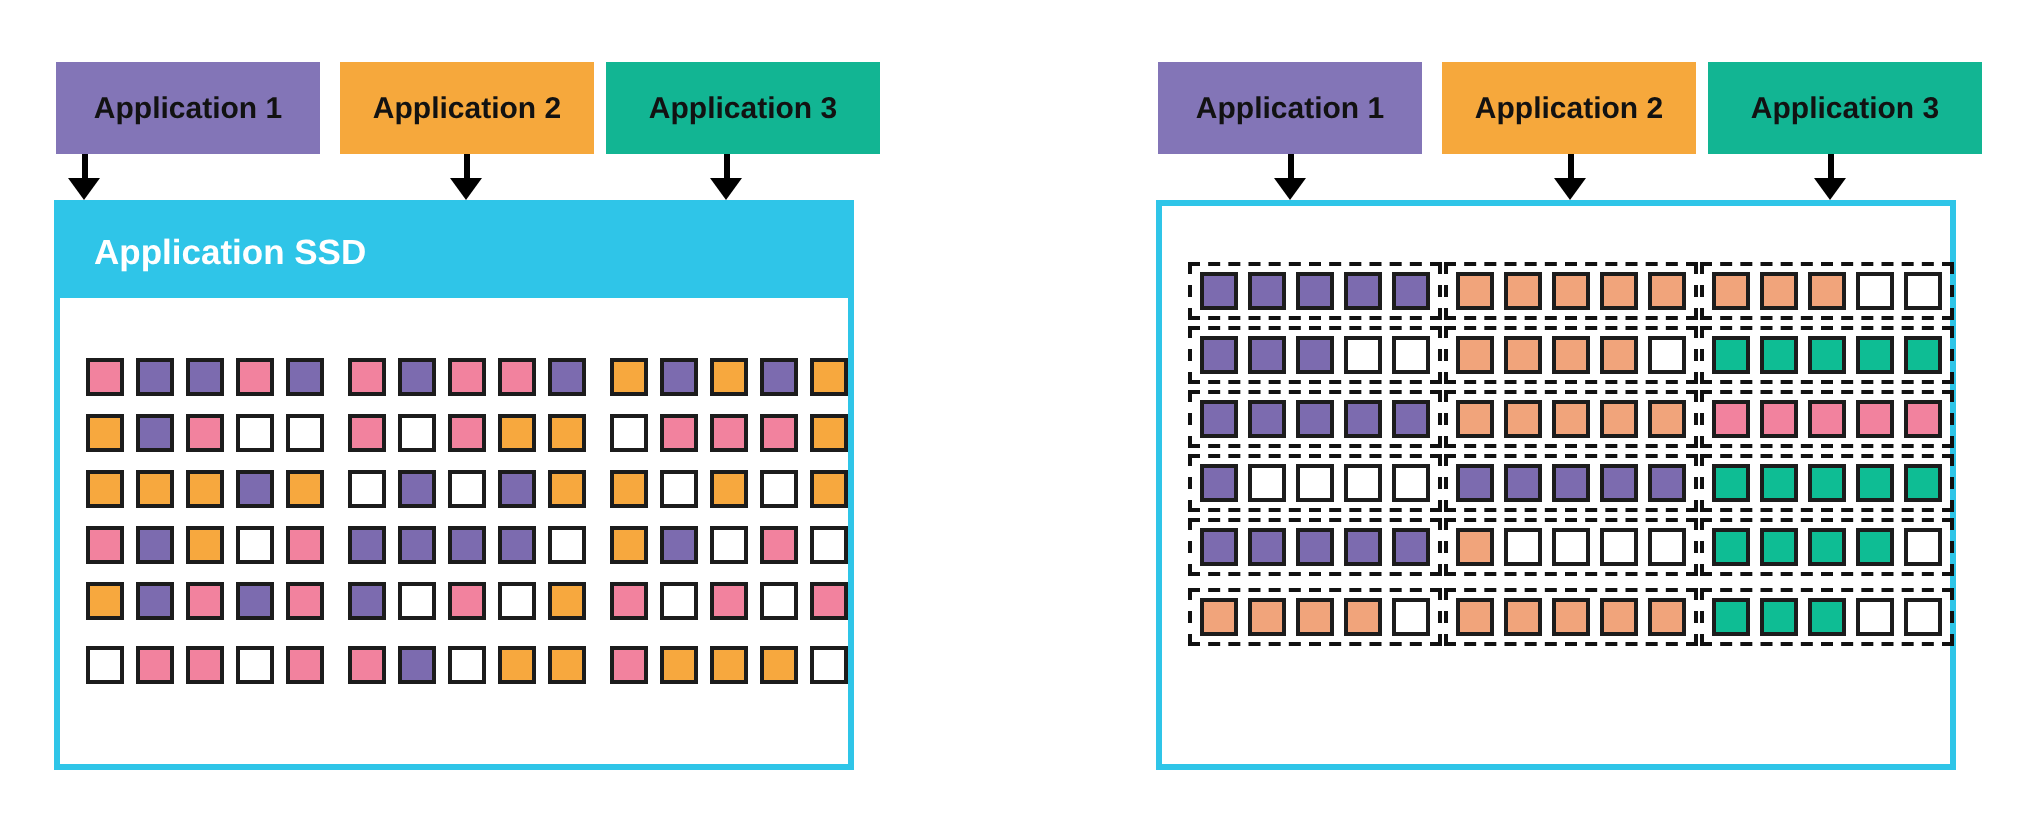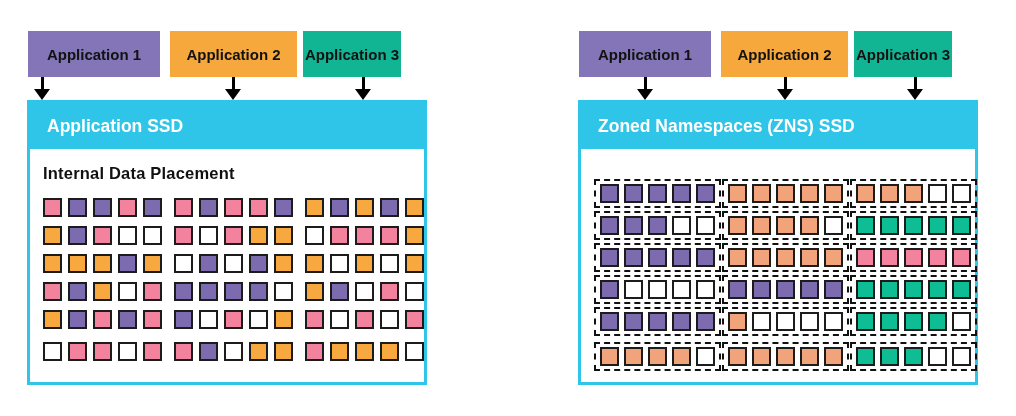--- a/index.html
+++ b/index.html
@@ -7,21 +7,21 @@
   .canvas { position:relative; width:1016px; height:416px; background:#ffffff; overflow:hidden; }
 
   .panel { position:absolute; top:31px; width:400px; height:360px; }
   .panel.p0 { left:27px; }
   .panel.p1 { left:578px; }
 
   .app-box { position:absolute; top:0; height:46px; display:flex; align-items:center; justify-content:center;
              font-weight:bold; font-size:15px; color:#121212; }
   .app-1 { left:1px;   width:132px; }
   .app-2 { left:143px; width:127px; }
-  .app-3 { left:276px; width:98px; }
+  .app-3 { left:276px; width:137px; }
 
   .arrow { position:absolute; top:46px; width:16px; height:23px; }
   .arrow .shaft { position:absolute; left:6.5px; top:0; width:3px; height:13px; background:#000; }
   .arrow .head  { position:absolute; left:0; top:12px; width:0; height:0;
                   border-left:8px solid transparent; border-right:8px solid transparent; border-top:11px solid #000; }
   .p0 .arrow.a1 { left:7px; }
   .p0 .arrow.a2 { left:198px; }
   .p0 .arrow.a3 { left:328px; }
   .p1 .arrow.a1 { left:59px; }
   .p1 .arrow.a2 { left:199px; }
@@ -79,21 +79,20 @@
     <div class="arrow a3">
         <div class="shaft"></div>
         <div class="head"></div>
       </div>
 
     <div class="ssd-box">
       <div class="ssd-header" style="background: rgb(47, 197, 232);">
         <span>Application SSD</span>
       </div>
       <div class="ssd-content">
-        <div class="content-title">Internal Data Placement</div>
         <div class="grid flat">
             <div class="grid-row">
               <div class="cell-group">
                 <div class="cell" style="background: rgb(242, 130, 158);"></div>
                 <div class="cell" style="background: rgb(124, 107, 175);"></div>
                 <div class="cell" style="background: rgb(124, 107, 175);"></div>
                 <div class="cell" style="background: rgb(242, 130, 158);"></div>
                 <div class="cell" style="background: rgb(124, 107, 175);"></div>
               </div>
               <div class="cell-group">
@@ -249,23 +248,20 @@
     <div class="arrow a2">
         <div class="shaft"></div>
         <div class="head"></div>
       </div>
     <div class="arrow a3">
         <div class="shaft"></div>
         <div class="head"></div>
       </div>
 
     <div class="ssd-box">
-      <div class="ssd-header" style="background: rgb(47, 197, 232);">
-        <span>Zoned Namespaces (ZNS) SSD</span>
-      </div>
       <div class="ssd-content">
         <div class="grid zoned">
             <div class="grid-row">
               <div class="zone">
                 <div class="cell" style="background: rgb(124, 107, 175);"></div>
                 <div class="cell" style="background: rgb(124, 107, 175);"></div>
                 <div class="cell" style="background: rgb(124, 107, 175);"></div>
                 <div class="cell" style="background: rgb(124, 107, 175);"></div>
                 <div class="cell" style="background: rgb(124, 107, 175);"></div>
               </div>

